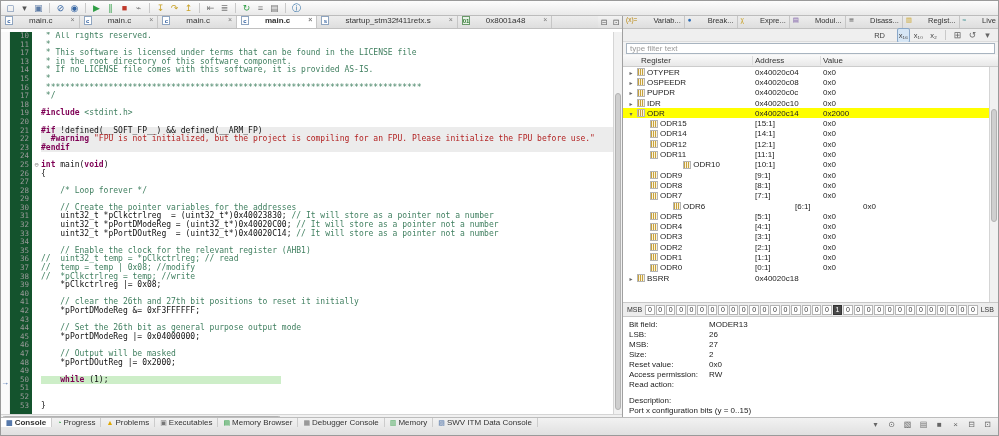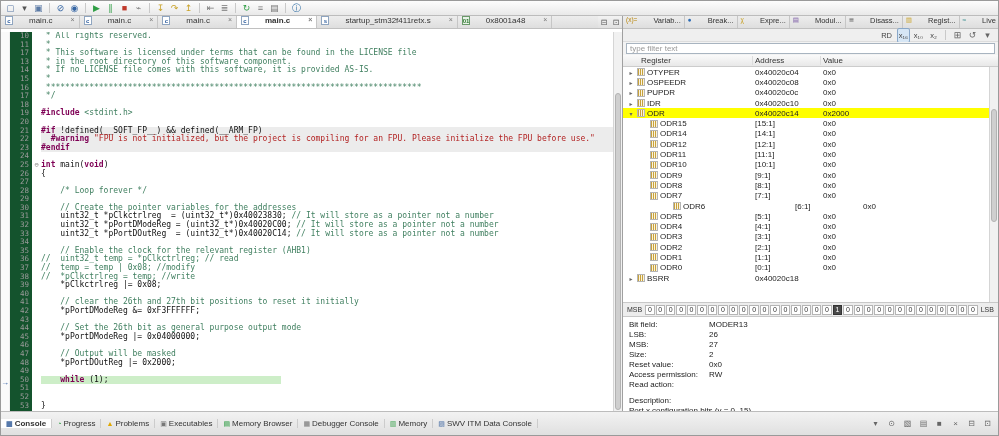--- a/index.html
+++ b/index.html
@@ -65,21 +65,21 @@
   .bitlabel{flex:none;padding:0 2px;font-size:7px}
   .bitcell{flex:1;height:10px;min-width:0;background:#fff;border:1px solid #b5b5b5;display:flex;align-items:center;justify-content:center;font-size:7px}
   .bitcell.sel{background:#4a4a4a;color:#fff;border-color:#333}
   
   .details{height:106px;flex:none;background:#fff;border-top:1px solid #c8c8c8;padding:3px 6px;font-size:8px;overflow:hidden}
   .drow{display:flex;line-height:10px}
   .dlabel{width:80px;color:#222;flex:none}
   .desc-label{margin-top:6px;line-height:10px}
   .desc-text{max-width:132px;line-height:10px}
   
-  .bottombar{position:absolute;left:0;right:0;bottom:0;height:24px;background:linear-gradient(#f2f2f2,#e0e0e0);border-top:1px solid #bcbcbc;display:flex;align-items:center;font-size:8px}
+  .bottombar{position:absolute;left:0;right:0;bottom:0;height:18px;background:linear-gradient(#f2f2f2,#e0e0e0);border-top:1px solid #bcbcbc;display:flex;align-items:flex-start;font-size:8px}
   .btab{display:flex;align-items:center;gap:2px;padding:0 5px;border-right:1px solid #cccccc;color:#333;white-space:nowrap}
   .btab.active{background:#fff;font-weight:bold}
   .bicon{font-size:7px}
   .bright{margin-left:auto;display:flex;align-items:center;gap:3px;padding:0 4px;color:#666}
   .bright .tbi{font-size:8px}
 </style>
 </head>
 <body>
 
 <div id="app">
@@ -290,21 +290,21 @@
           <span class="tab rp-tab active">
             <span style="color: rgb(47, 158, 68); font-size: 6.5px;">▦</span>
             <span>SFRs</span>
             <span class="tclose">×</span>
           </span>
           <span class="tab tabspacer rp-tab"></span>
           <span class="winbtn">⊟</span>
           <span class="winbtn">⊡</span>
         </div>
       <div class="rp-tool" id="rp-tool">
-        <span style="margin-right:3px">RD</span>
+        <span style="margin-right:10px">RD</span>
       <span class="radix active">x₁₆</span>
           <span class="radix">x₁₀</span>
           <span class="radix">x₂</span>
           <span class="tbsep"></span>
           <span class="tbi" style="color: rgb(102, 102, 102);">⊞</span>
           <span class="tbi" style="color: rgb(102, 102, 102);">↺</span>
           <span class="tbi" style="color: rgb(102, 102, 102);">▾</span>
         </div>
       <div class="rp-filter">
         <input type="text" placeholder="type filter text" style="">
@@ -391,21 +391,21 @@
             <div class="trow">
               <span class="tname" style="padding-left: 17px;">
                 <span class="chev"></span>
                 <span class="rico"></span>
                 <span>ODR11</span>
               </span>
               <span class="taddr">[11:1]</span>
               <span class="tval">0x0</span>
             </div>
             <div class="trow">
-              <span class="tname" style="padding-left: 17px;">
+              <span class="tname" style="padding-left: 17px; justify-content: center;">
                 <span class="chev"></span>
                 <span class="rico"></span>
                 <span>ODR10</span>
               </span>
               <span class="taddr">[10:1]</span>
               <span class="tval">0x0</span>
             </div>
             <div class="trow">
               <span class="tname" style="padding-left: 17px;">
                 <span class="chev"></span>

